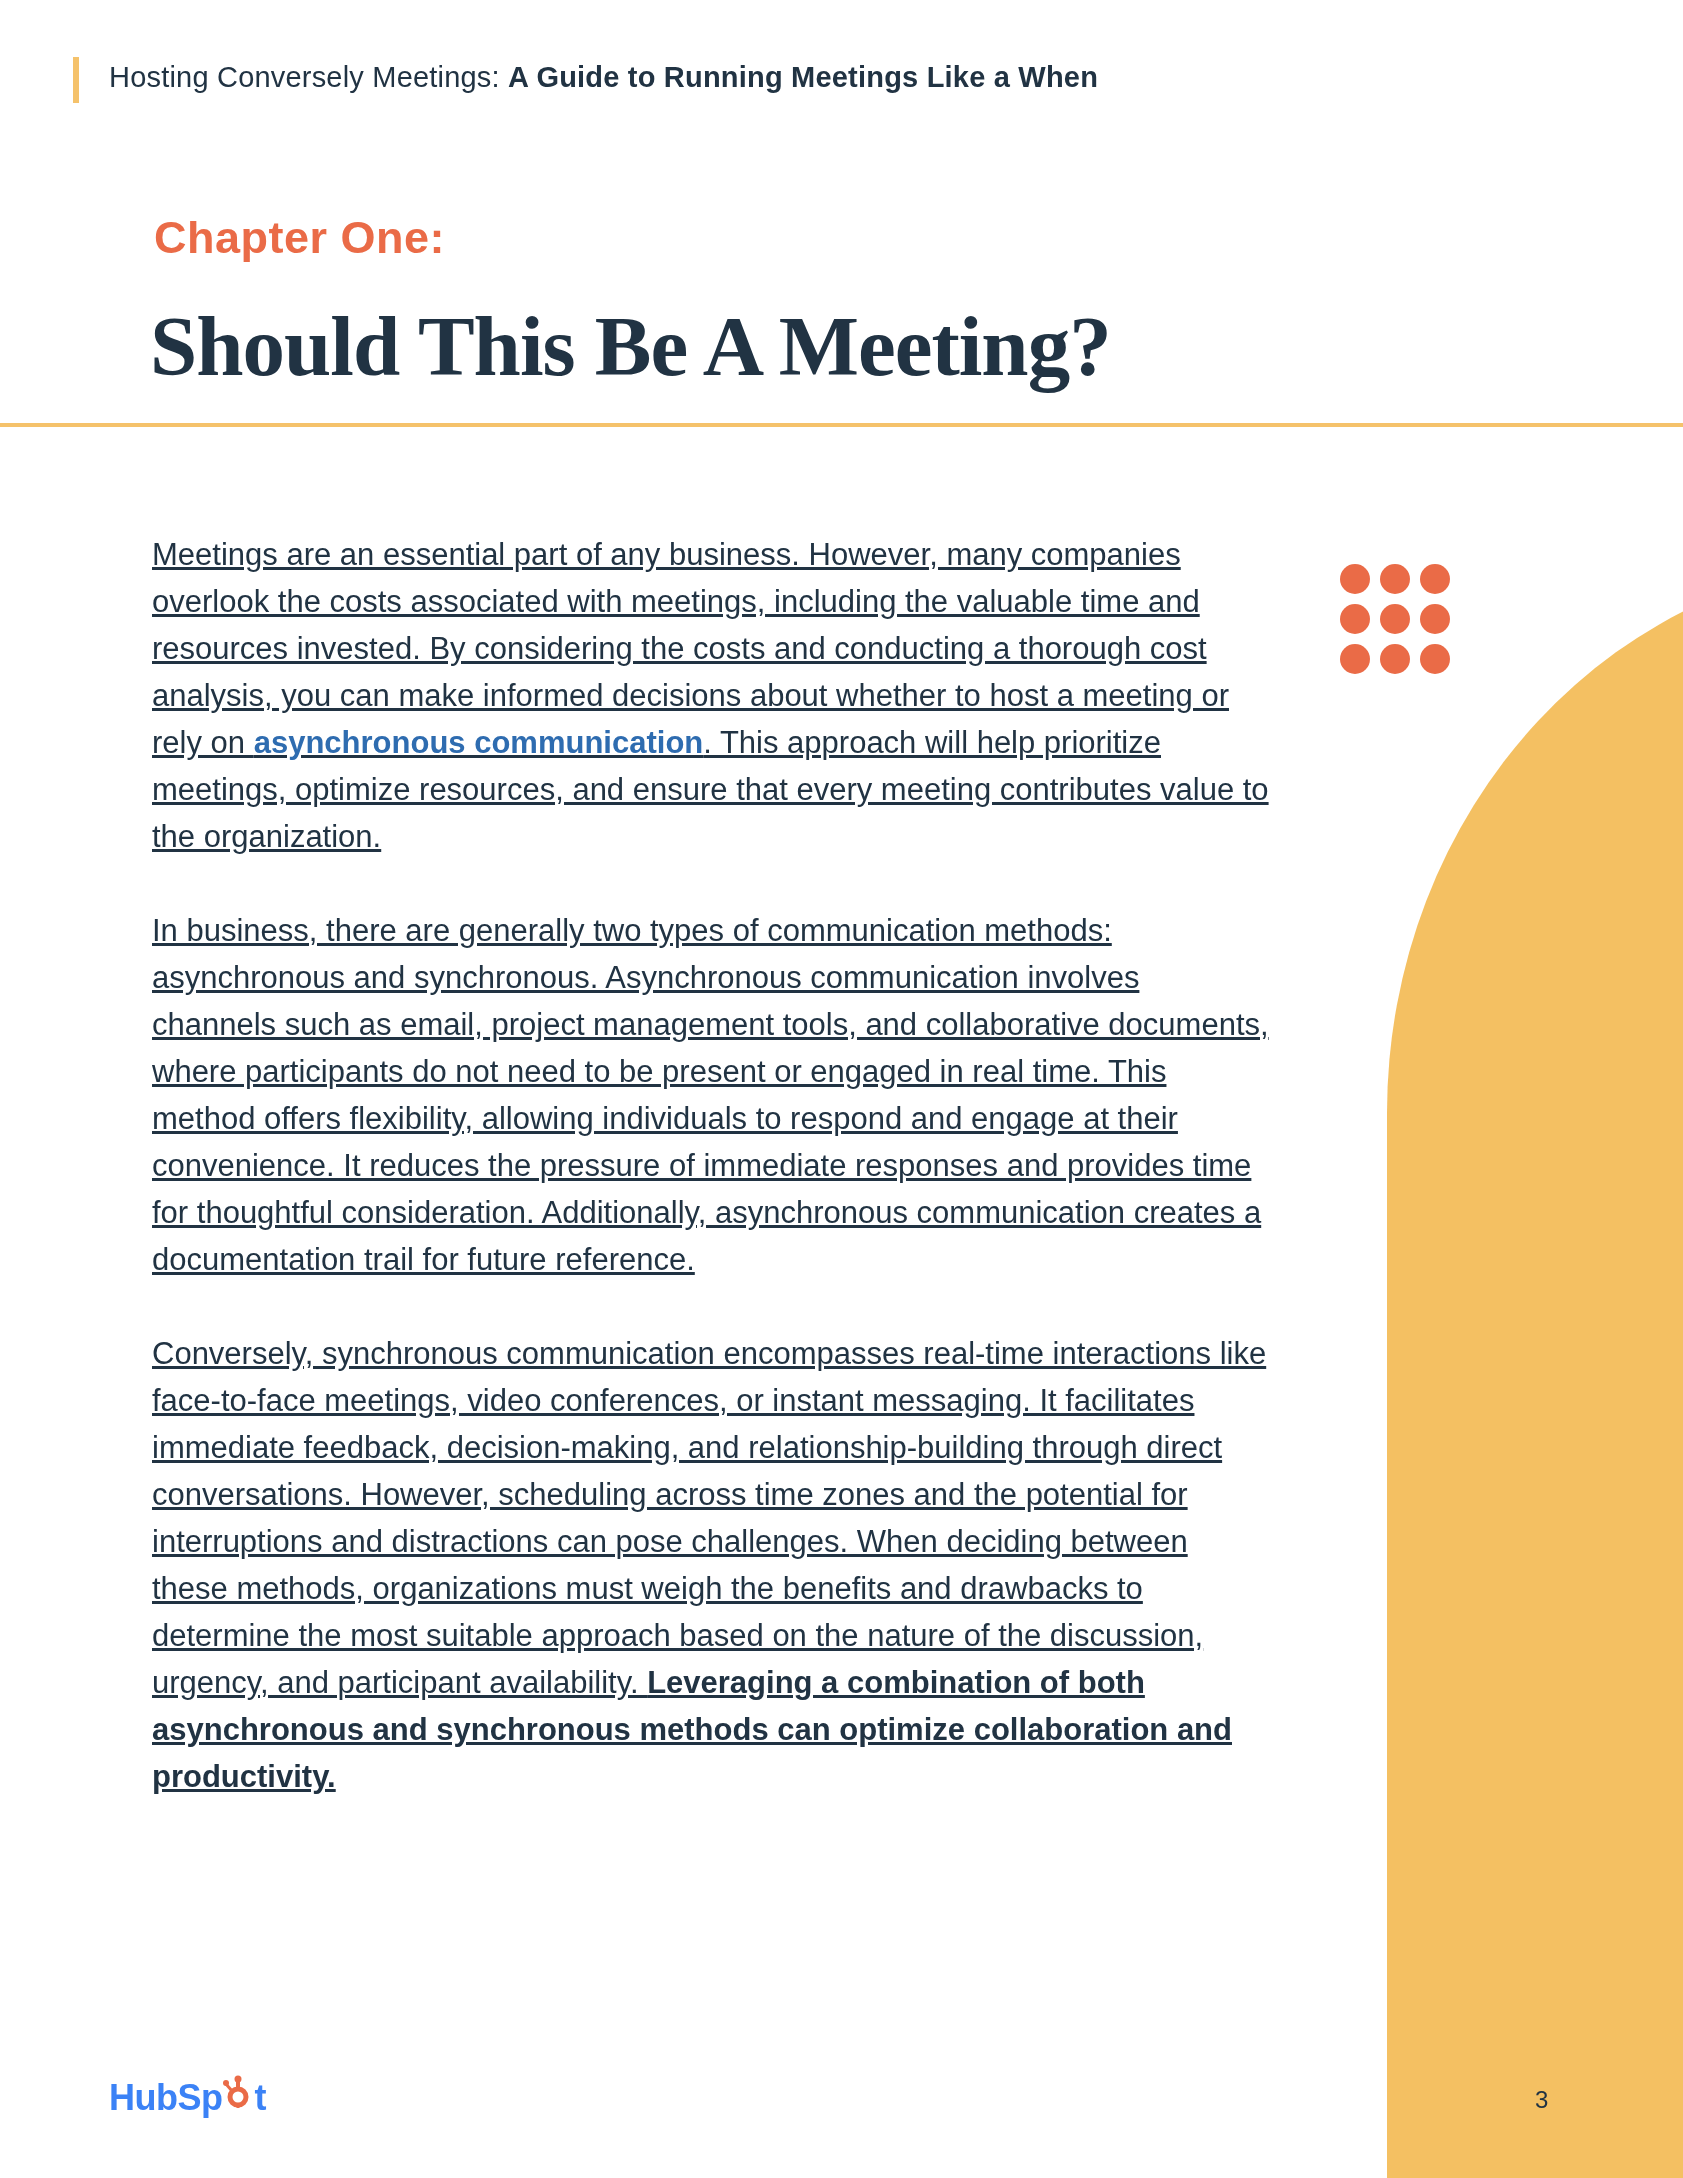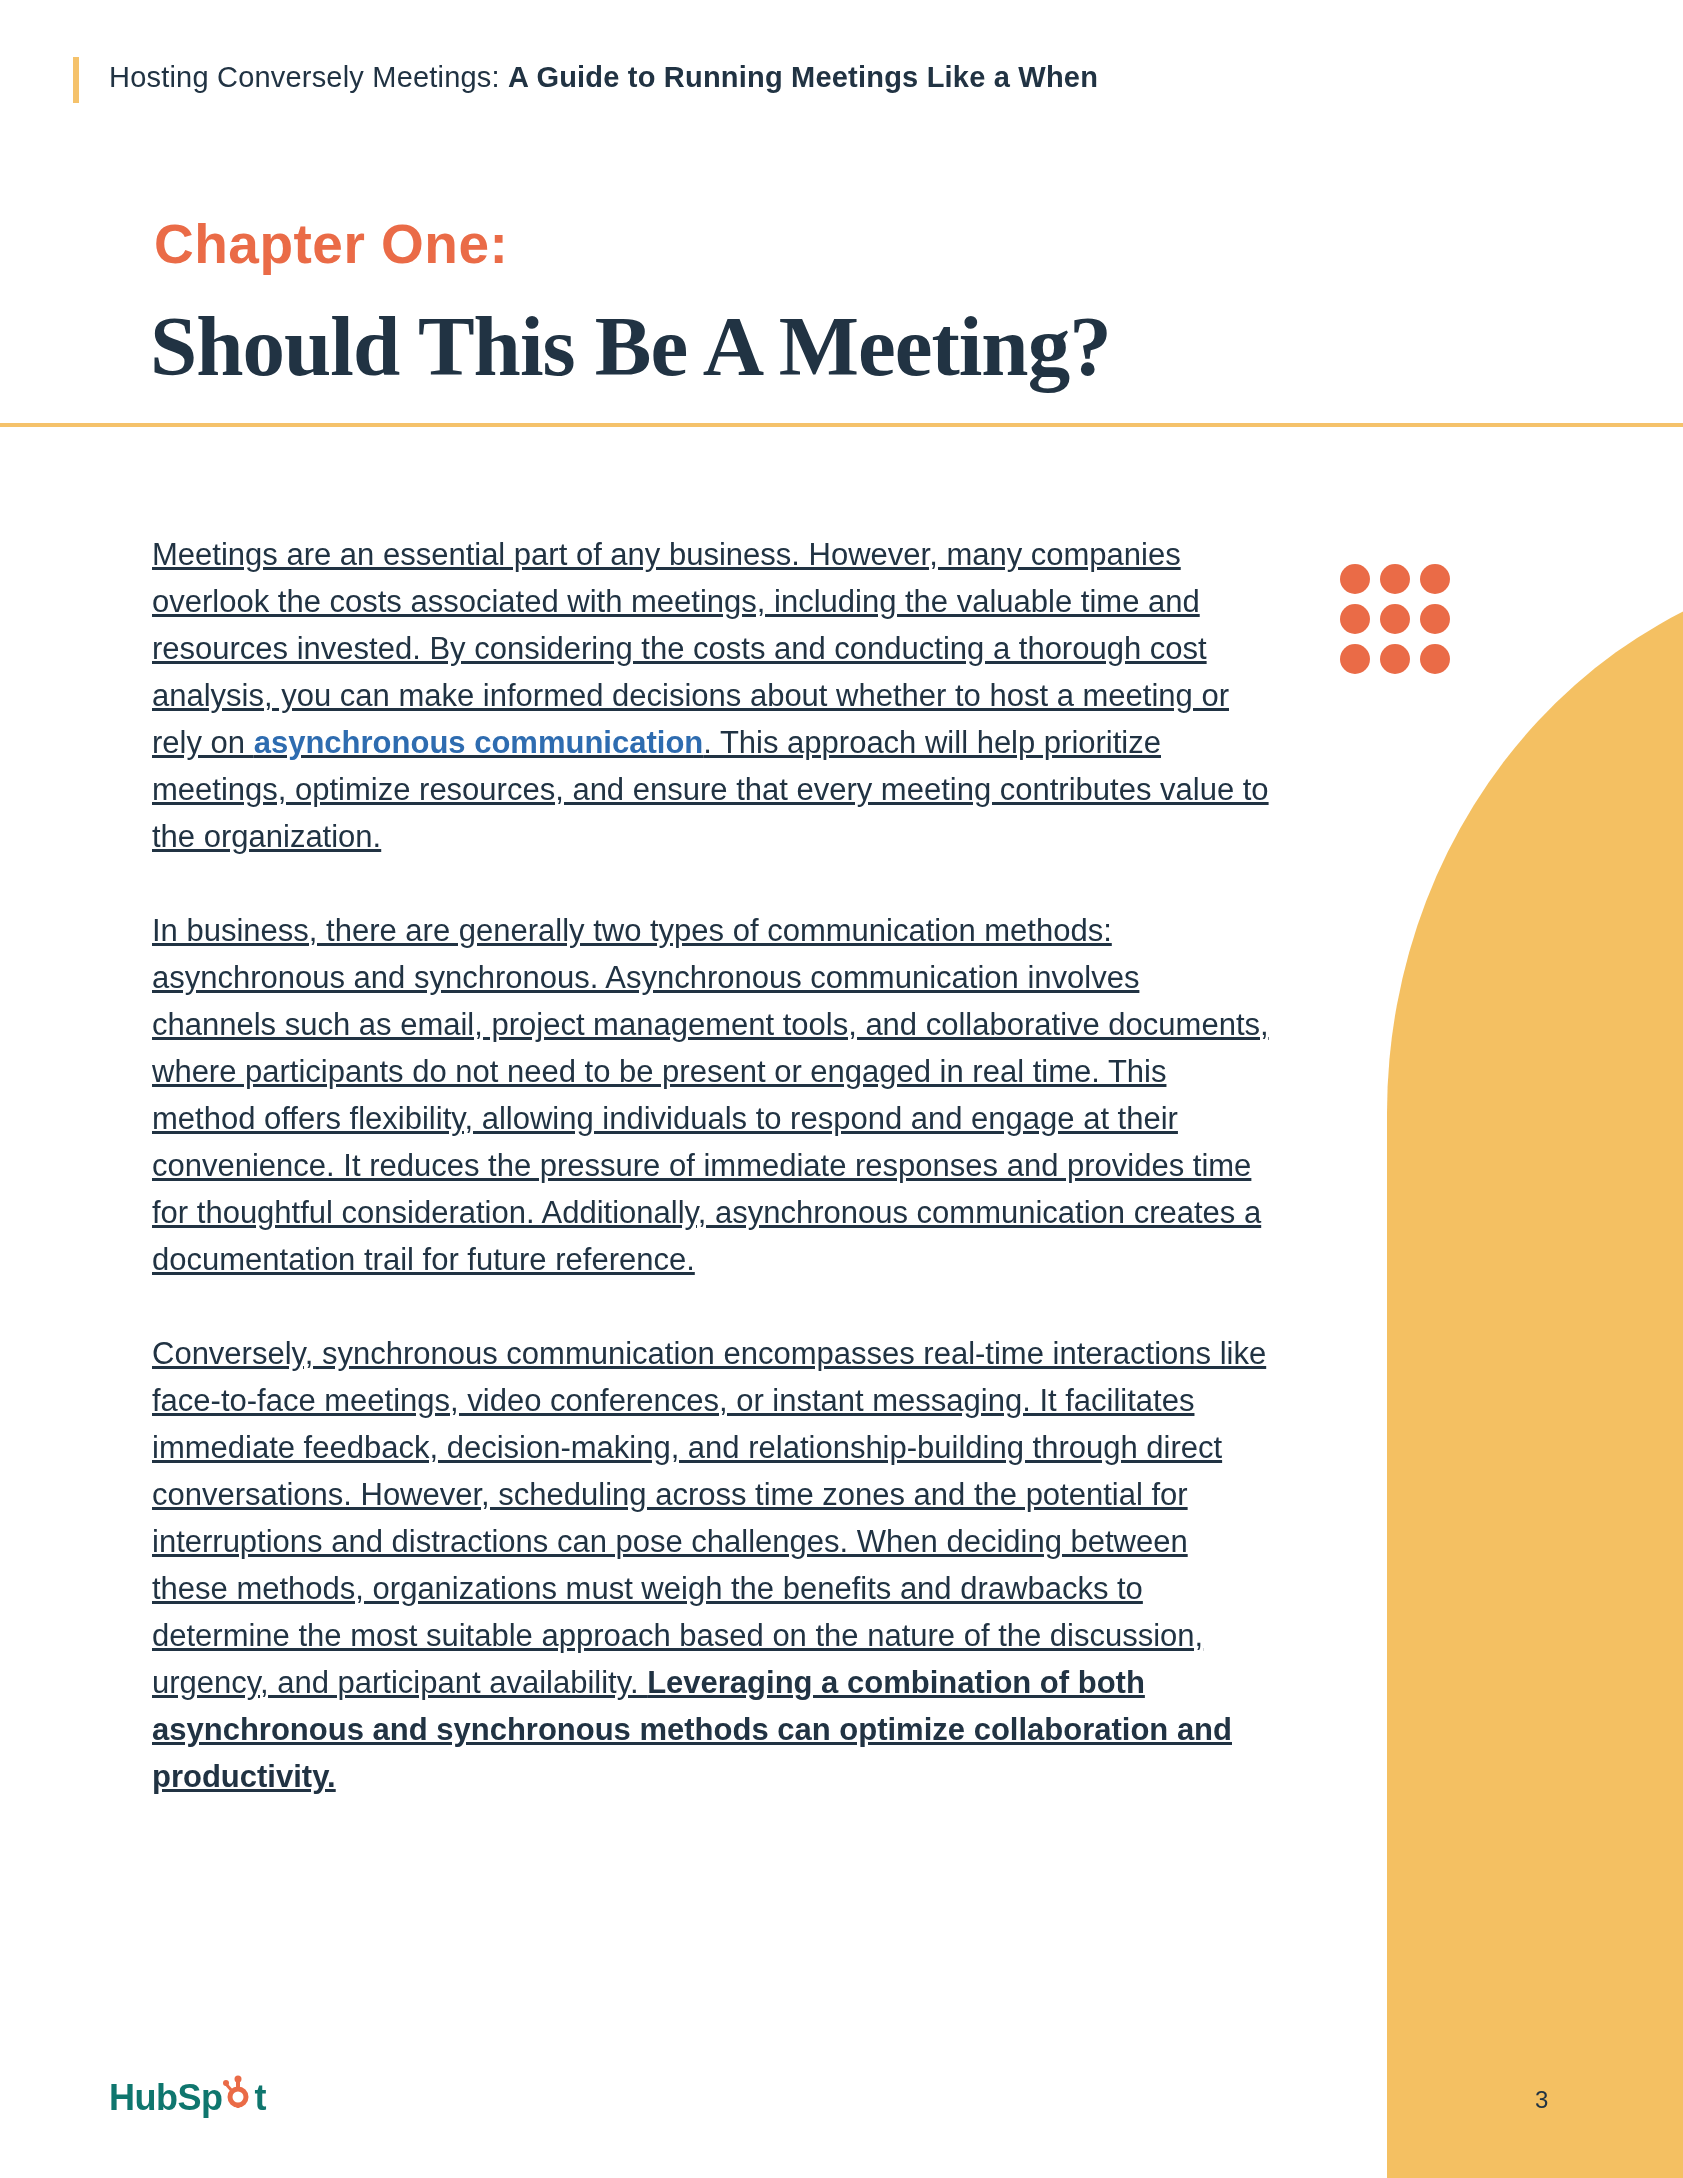--- a/index.html
+++ b/index.html
@@ -1,31 +1,31 @@
 <!DOCTYPE html>
 <html><head>
 <meta charset="utf-8">
 <style>
   html, body { margin:0; padding:0; }
   body { width:1683px; height:2178px; position:relative; background:#ffffff; overflow:hidden;
          font-family:"Liberation Sans", sans-serif; color:#213343; }
   .header-bar { position:absolute; left:73px; top:57px; width:6px; height:46px; background:#f5c26b; }
   .header-text { position:absolute; left:109px; top:61px; font-size:29px; color:#213343; white-space:nowrap; letter-spacing:0.2px;}
   .header-text .b { font-weight:bold; }
-  .chapter { position:absolute; left:154px; top:212px; font-size:55px; color:#ea6b47; font-weight:bold; letter-spacing:0.5px; }
+  .chapter { position:absolute; left:154px; top:212px; font-size:45px; color:#ea6b47; font-weight:bold; letter-spacing:0.5px; }
   .title { position:absolute; left:150px; top:297px; font-family:"Liberation Serif", serif; font-size:85px; font-weight:bold; color:#213343; letter-spacing:-1px; white-space:nowrap;text-align:right; }
   .rule { position:absolute; left:0; top:423px; width:1683px; height:4px; background:#f5c26b; }
   .arch { position:absolute; left:1387px; top:559px; width:792px; height:1683px; background:#f4c062; border-top-left-radius:515px 554px; }
   .dots { position:absolute; left:1340px; top:564px; display:grid; grid-template-columns:repeat(3,30px); grid-gap:10px 10px; }
   .dot { width:30px; height:30px; border-radius:50%; background:#ea6b47; }
   .body { position:absolute; left:152px; top:531px; width:1119px; font-size:31px; line-height:47px; color:#213343; }
   .body p { margin:0 0 47px 0;text-decoration:underline; }
   .link { color:#2e6cb0; font-weight:bold; }
   .strong { font-weight:bold; }
-  .logo { position:absolute; left:109px; top:2077px; font-size:36px; font-weight:bold; color:#0f766e; letter-spacing:-0.5px; display:flex; align-items:center; }
+  .logo { position:absolute; left:109px; top:2077px; font-size:36px; font-weight:bold; color:#3b82f6; letter-spacing:-0.5px; display:flex; align-items:center; }
   .logo .sprocket { display:inline-block; position:relative; width:30px; height:30px; margin:0 1px; }
   .pagenum { position:absolute; left:1535px; top:2086px; font-size:24px; color:#213343; }
 </style>
 </head>
 <body>
 
 <div class="header-bar"></div>
 <div class="header-text"><span>Hosting Conversely Meetings: </span><span class="b">A Guide to Running Meetings Like a When</span></div>
 
 <div class="chapter">Chapter One:</div>

